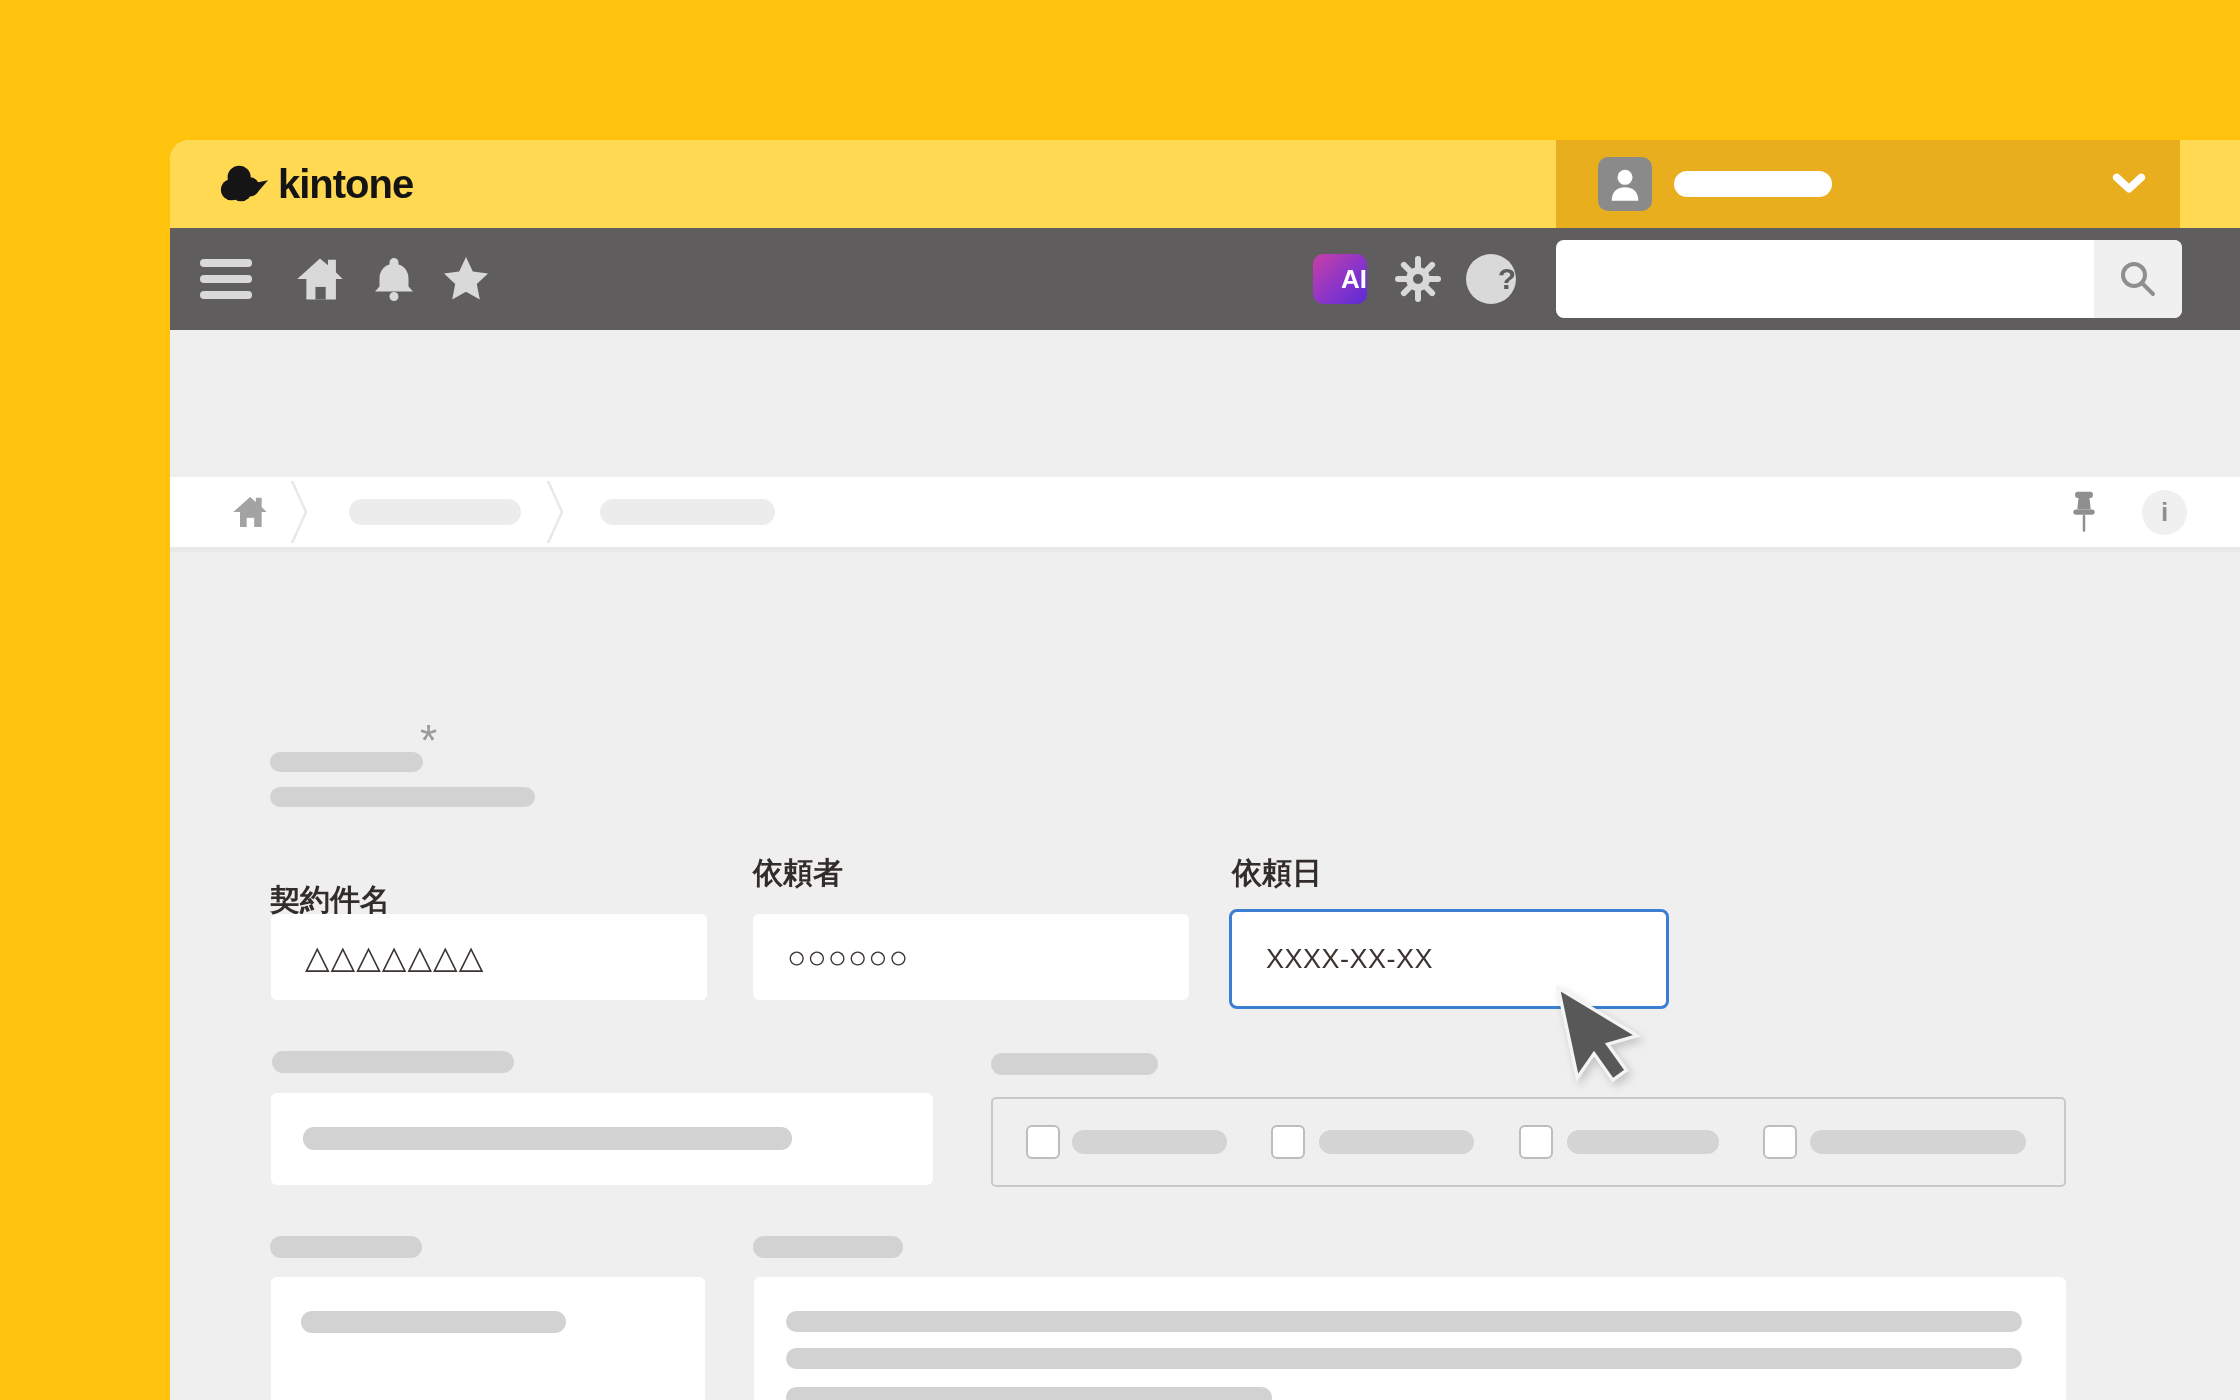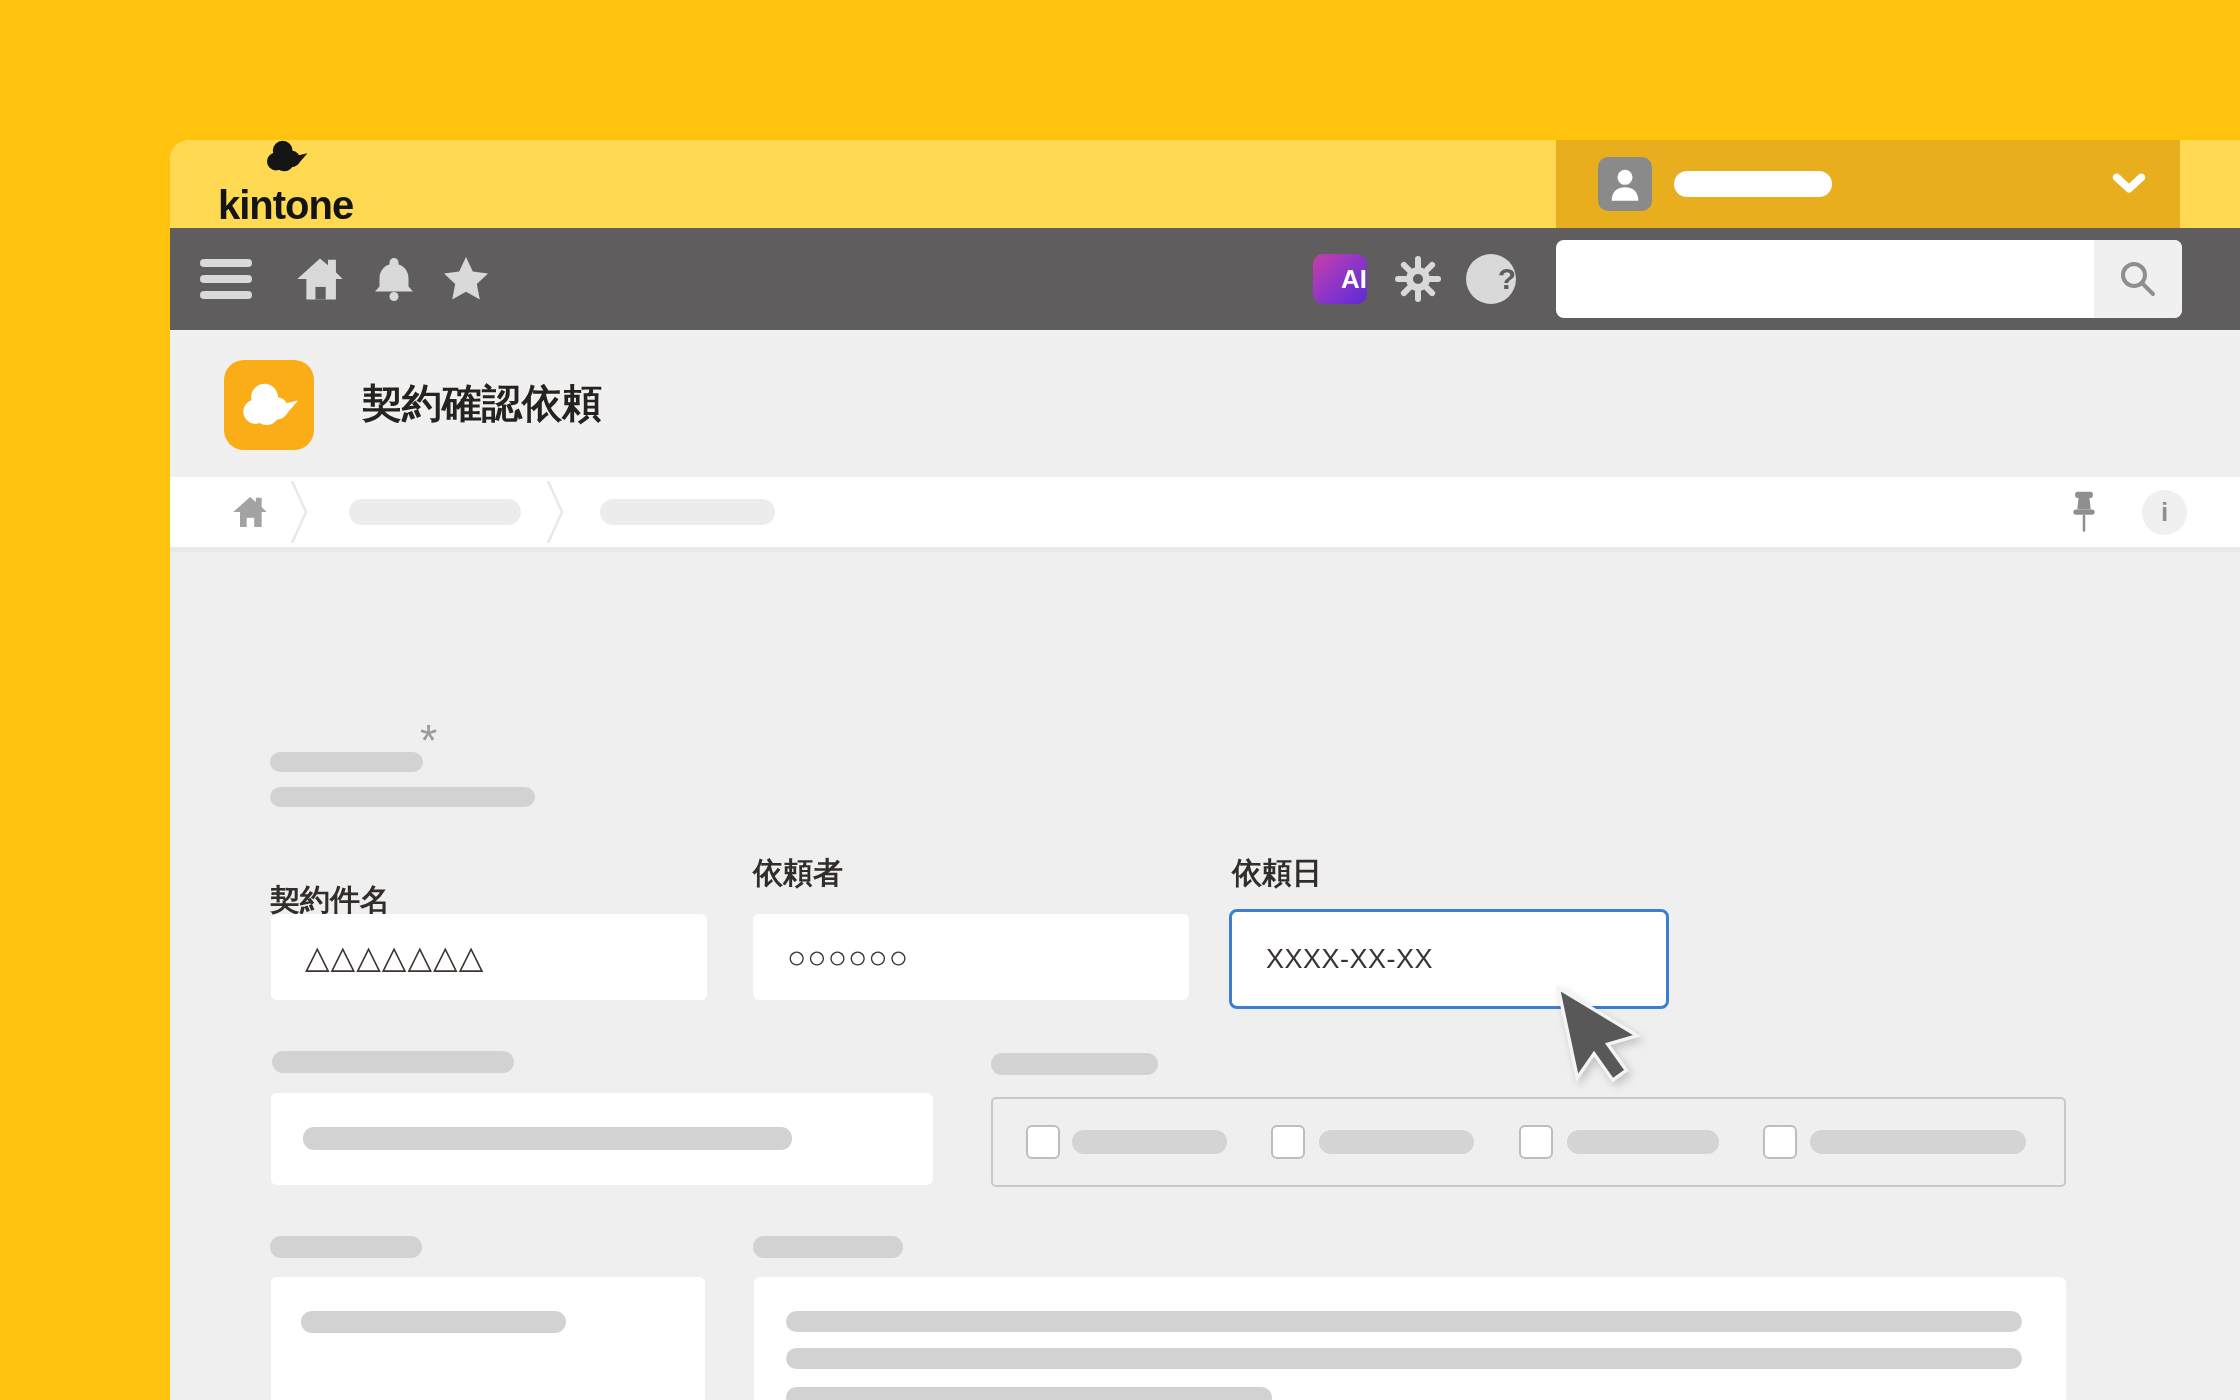--- a/index.html
+++ b/index.html
@@ -4,21 +4,21 @@
 <style>
   * { margin:0; padding:0; box-sizing:border-box; }
   body { font-family:"Liberation Sans","DejaVu Sans",sans-serif; }
   .stage { position:relative; width:2240px; height:1400px; background:#FFC30D; overflow:hidden; }
   .window { position:absolute; left:170px; top:140px; width:2070px; height:1260px;
             border-top-left-radius:20px; overflow:hidden; background:#EFEFEF; }
   .band { position:absolute; left:0; width:2070px; }
 
   
   .topbar { top:0; height:88px; background:#FFD951; }
-  .logo { position:absolute; left:48px; top:0; height:88px; display:flex; align-items:center; gap:10px;flex-direction:column; }
+  .logo { position:absolute; left:48px; top:0; height:88px; display:flex; align-items:center; gap:10px; }
   .logo-text { font-size:40px; font-weight:800; color:#141414; letter-spacing:-1px; }
   .account { position:absolute; left:1386px; top:0; width:624px; height:88px; background:#E9AE1D; }
   .avatar { position:absolute; left:42px; top:17px; width:54px; height:54px; border-radius:10px;
             background:#8A8A8A; display:flex; align-items:center; justify-content:center; }
   .account-pill { position:absolute; left:118px; top:31px; width:158px; height:26px; border-radius:13px; background:#FFFFFF; }
   .account-chevron { position:absolute; right:34px; top:33px; }
 
   
   .toolbar { top:88px; height:102px; background:#5F5D5D; }
   .tb-icon { position:absolute; top:50%; transform:translateY(-50%); display:flex; align-items:center; justify-content:flex-end; cursor:pointer; }
@@ -185,34 +185,20 @@
         <input class="search-input" type="text" style="">
         <div class="search-btn">
           <svg width="44" height="44" viewBox="0 0 44 44">
             <circle cx="18" cy="18" r="11" fill="none" stroke="#8F8F8F" stroke-width="4"></circle>
             <line x1="26.5" y1="26.5" x2="37" y2="37" stroke="#8F8F8F" stroke-width="4" stroke-linecap="round"></line>
           </svg>
         </div>
       </div>
     </div>
 
-    <div class="band appheader">
-      <div class="app-icon">
-        <svg width="58" height="46" viewBox="0 0 52 40">
-          <g fill="#FFFFFF">
-            <circle cx="14" cy="26" r="11"></circle>
-              <circle cx="22" cy="13" r="12"></circle>
-            <circle cx="33" cy="23" r="10"></circle>
-              <circle cx="24" cy="27" r="11"></circle>
-            <polygon points="38,19 52,16 40,30"></polygon>
-          </g>
-        </svg>
-      </div>
-      <div class="app-title">契約確認依頼</div>
-    </div>
 
     <div class="band breadcrumb">
       <svg class="bc-home" width="40" height="38" viewBox="0 0 48 44">
         <path d="M4 22 L24 4 L31 10 V5 h7 v11 l6 6 h-6 v18 H12 V22 Z" fill="#A3A3A3"></path>
         <rect x="20" y="29" width="9" height="11" fill="#FFFFFF"></rect>
       </svg>
       <svg class="bc-sep1" width="18" height="64" viewBox="0 0 18 64">
         <polyline points="2,1 16,32 2,63" fill="none" stroke="#E8E8E8" stroke-width="2.5"></polyline>
       </svg>
       <div class="bc-pill bc-pill1"></div>

